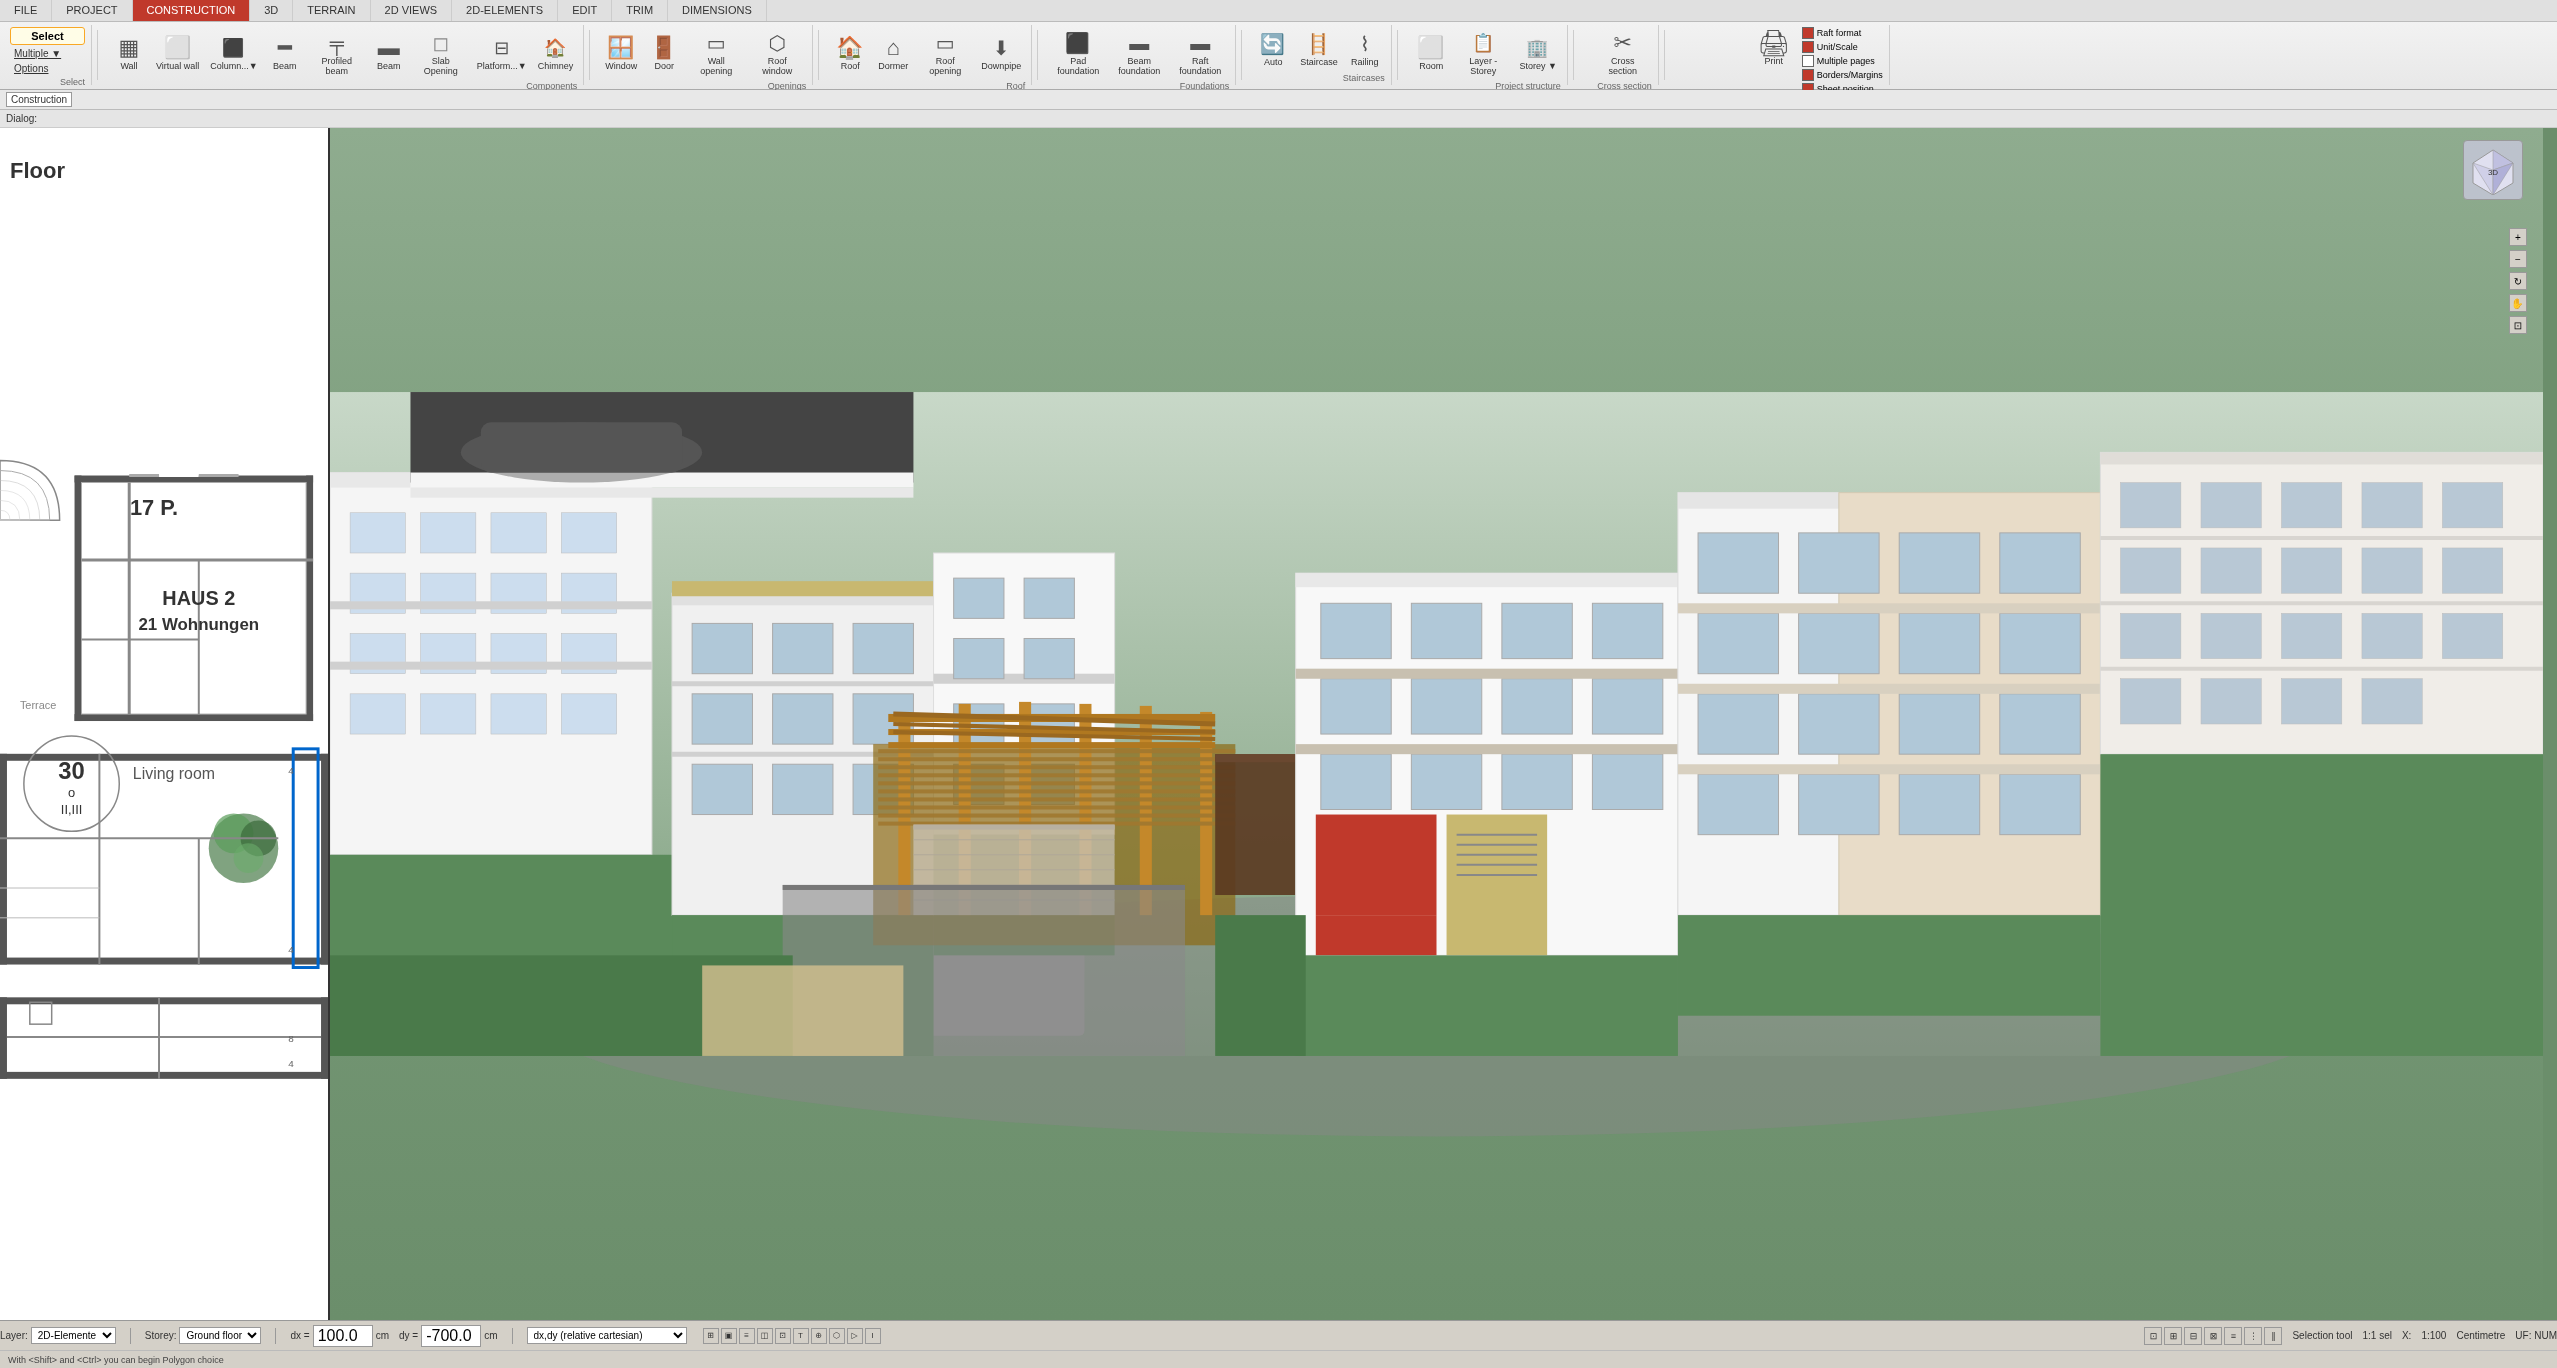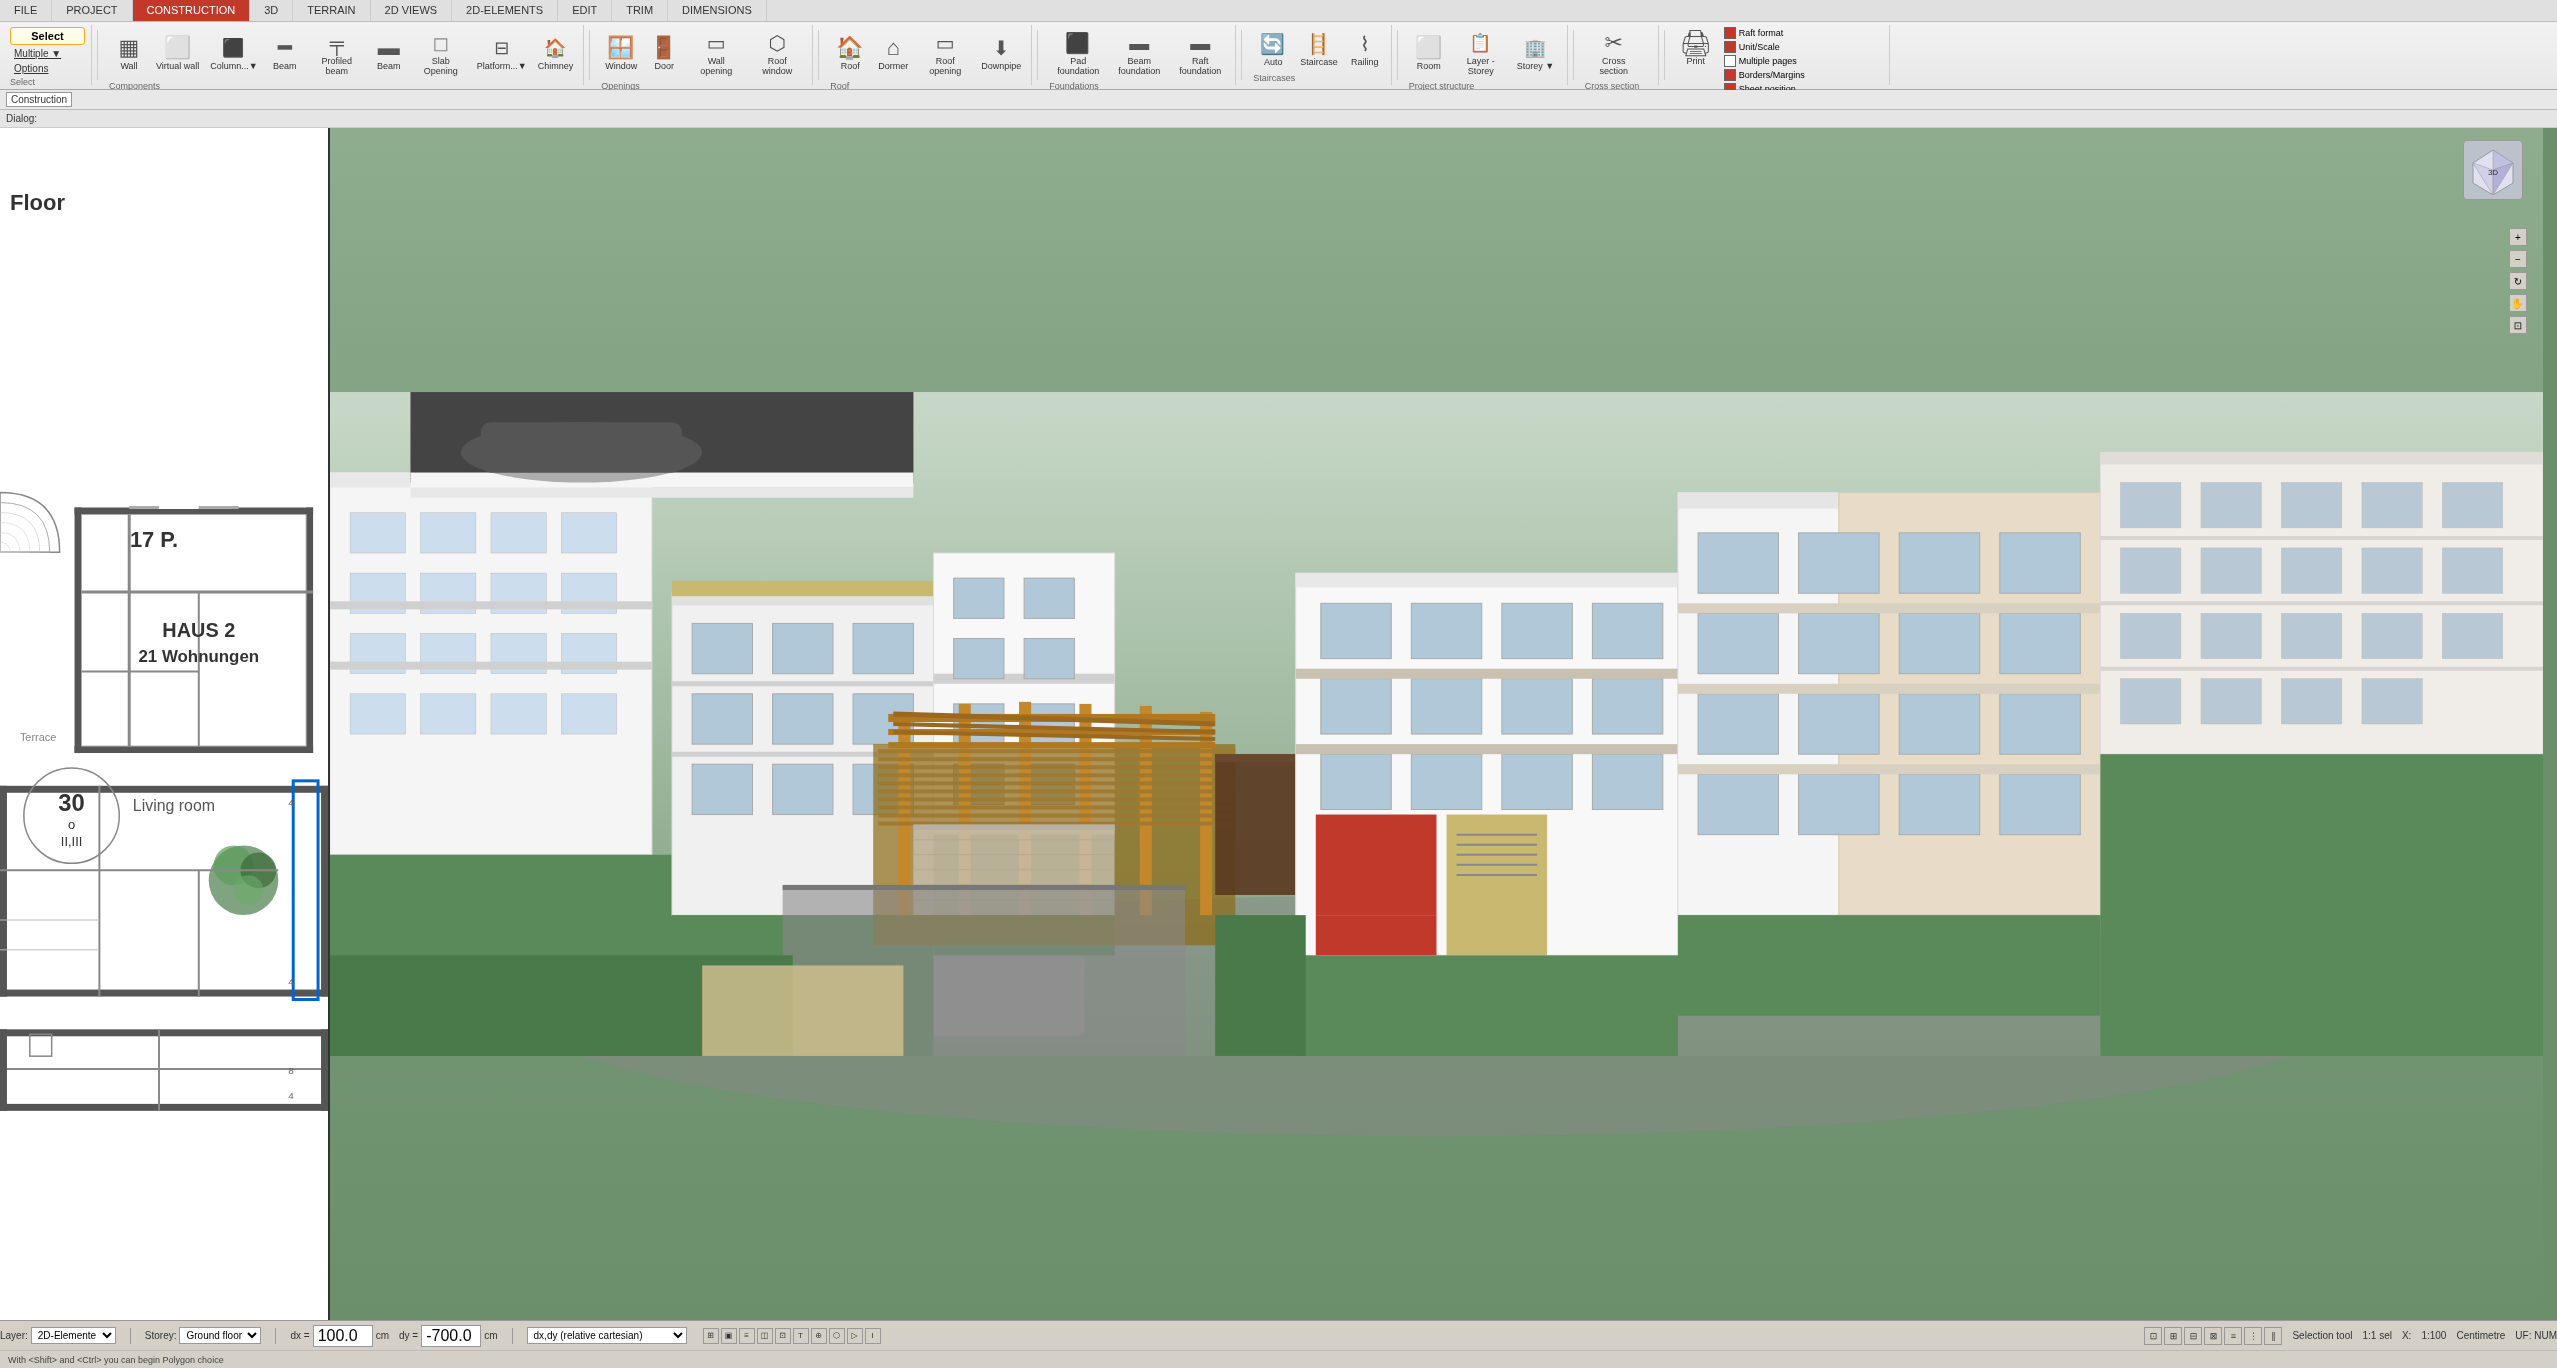--- a/index.html
+++ b/index.html
@@ -4,21 +4,21 @@
   <style>
     * { margin: 0; padding: 0; box-sizing: border-box; }
     body { width: 2557px; height: 1368px; overflow: hidden; font-family: 'Segoe UI', Arial, sans-serif; font-size: 11px; background: #d4d0c8; }
 
     
     .ribbon { background: linear-gradient(to bottom, #f5f5f5, #e8e8e8); border-bottom: 1px solid #aaa; height: 90px; display: flex; flex-direction: column; }
     .ribbon-tabs { display: flex; height: 22px; background: #e0e0e0; border-bottom: 1px solid #bbb; }
     .ribbon-tab { padding: 2px 14px; font-size: 11px; font-weight: 500; color: #333; cursor: pointer; border-right: 1px solid #ccc; display: flex; align-items: center; }
     .ribbon-tab.active { background: #c0392b; color: white; }
     .ribbon-content { display: flex; height: 68px; align-items: center; padding: 0 4px; gap: 2px; }
-    .ribbon-group { display: flex; flex-direction: column; align-items: flex-start; border-right: 1px solid #ccc; padding: 2px 6px; height: 60px; justify-content: space-between; }
+    .ribbon-group { display: flex; flex-direction: column; align-items: flex-end; border-right: 1px solid #ccc; padding: 2px 6px; height: 60px; justify-content: space-between; }
     .ribbon-group-label { font-size: 9px; color: #666; text-align: center; margin-top: 2px; }
     .ribbon-items { display: flex; align-items: center; gap: 3px; flex: 1; }
     .ribbon-btn { display: flex; flex-direction: column; align-items: center; cursor: pointer; padding: 2px 4px; border-radius: 2px; min-width: 40px; }
     .ribbon-btn.large { min-width: 50px; }
     .ribbon-btn .icon { width: 28px; height: 28px; display: flex; align-items: center; justify-content: center; font-size: 18px; }
     .ribbon-btn .label { font-size: 9px; color: #333; text-align: center; line-height: 1.1; max-width: 50px; }
     .select-btn { background: #fff3cd; border: 1px solid #ffc107; border-radius: 3px; padding: 2px 8px; font-size: 11px; font-weight: bold; cursor: pointer; }
     .select-sub { font-size: 10px; color: #333; padding: 1px 4px; cursor: pointer; text-decoration: underline; }
     .separator { width: 1px; background: #ccc; height: 50px; margin: 0 3px; }
 
@@ -32,21 +32,21 @@
 
     
     .dialog-row { background: #e5e5e5; border-bottom: 1px solid #ccc; height: 18px; display: flex; align-items: center; padding: 0 6px; }
     .dialog-label { font-size: 10px; color: #333; }
 
     
     .content-area { display: flex; flex: 1; }
 
     
     .left-panel { width: 330px; background: white; border-right: 2px solid #333; position: relative; overflow: hidden; }
-    .floor-plan { width: 100%; height: 100%; position: relative; background: white; margin-top: 32px; }
+    .floor-plan { width: 100%; height: 100%; position: relative; background: white; }
     .floor-label { position: absolute; top: 30px; left: 10px; font-size: 22px; font-weight: bold; color: #333; }
 
     
     .floor-plan-svg { position: absolute; top: 0; left: 0; width: 100%; height: 100%; }
 
     
     .right-panel { flex: 1; position: relative; overflow: hidden; background: #6b8e6b; }
 
     
     .status-bar { background: #d4d0c8; border-top: 1px solid #999; height: 30px; display: flex; align-items: center; padding: 0 0; gap: 10px; font-size: 10px; color: #333; }

